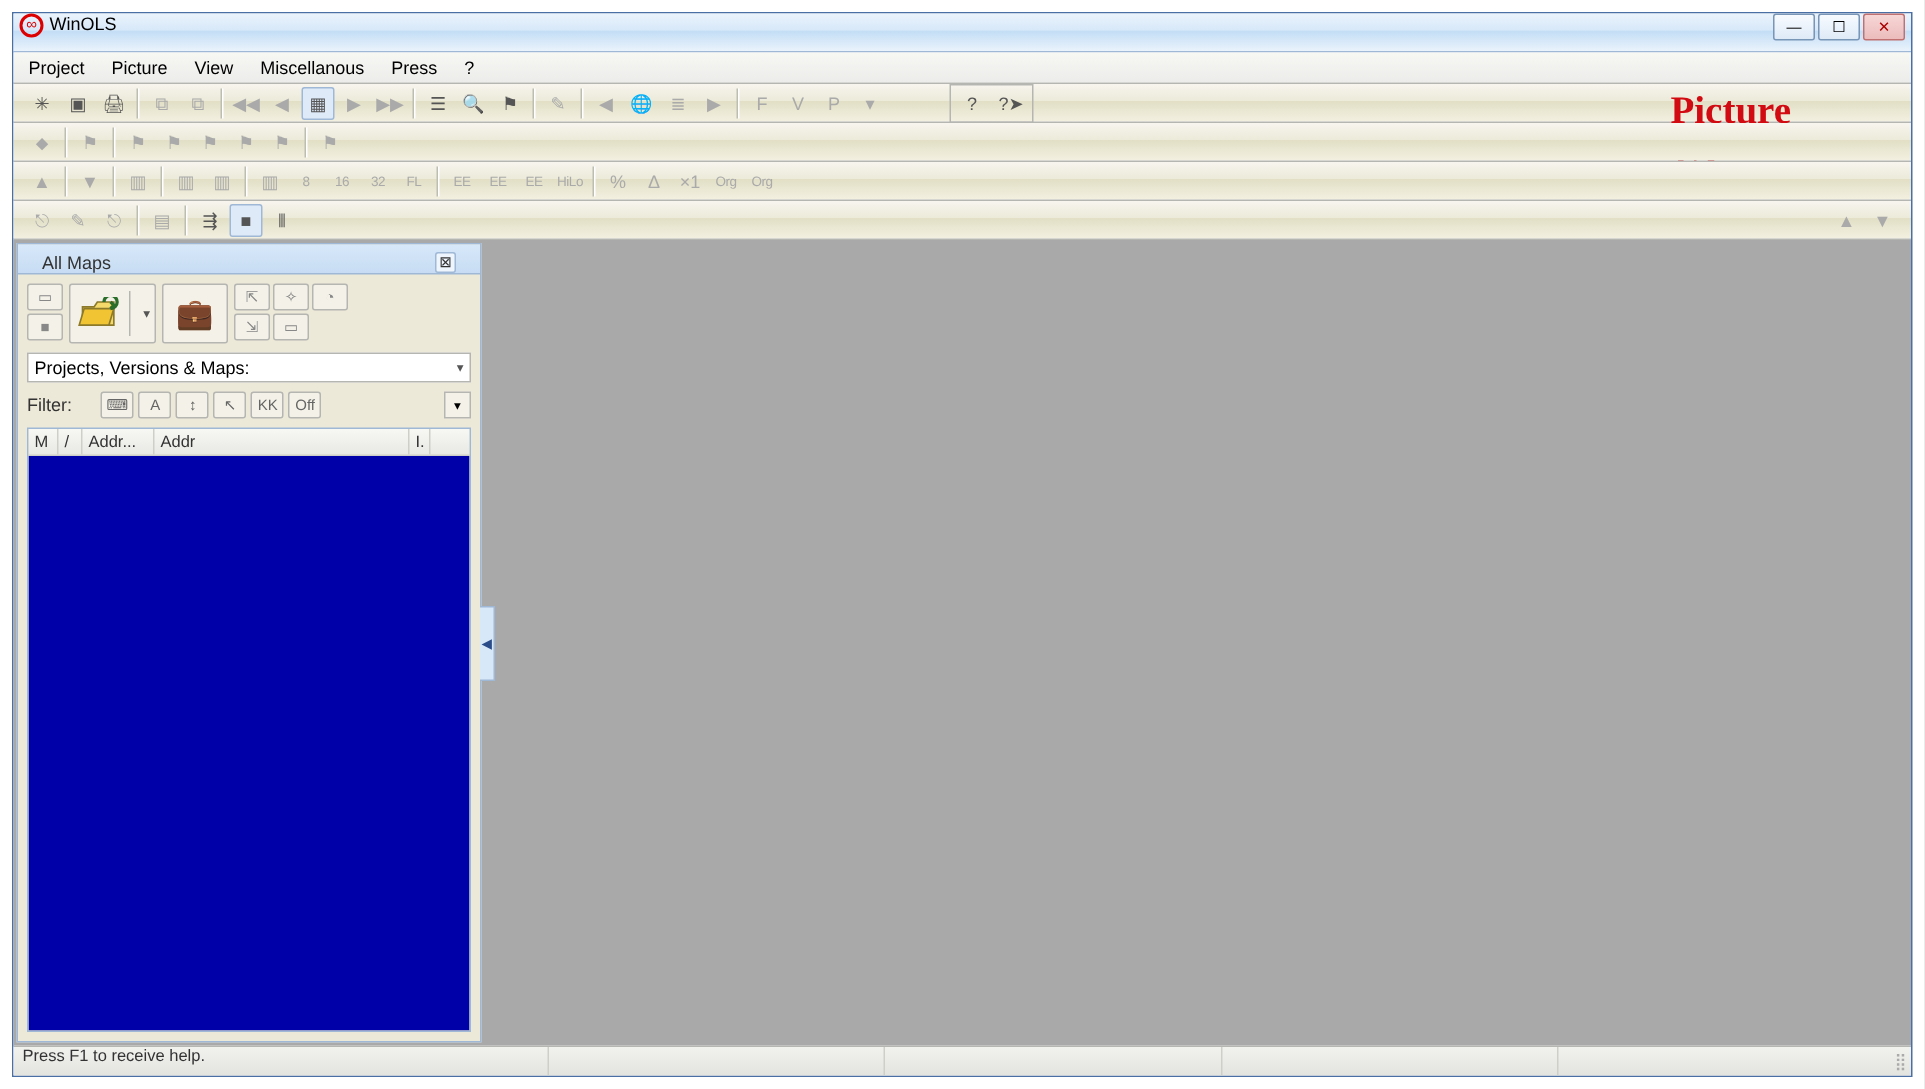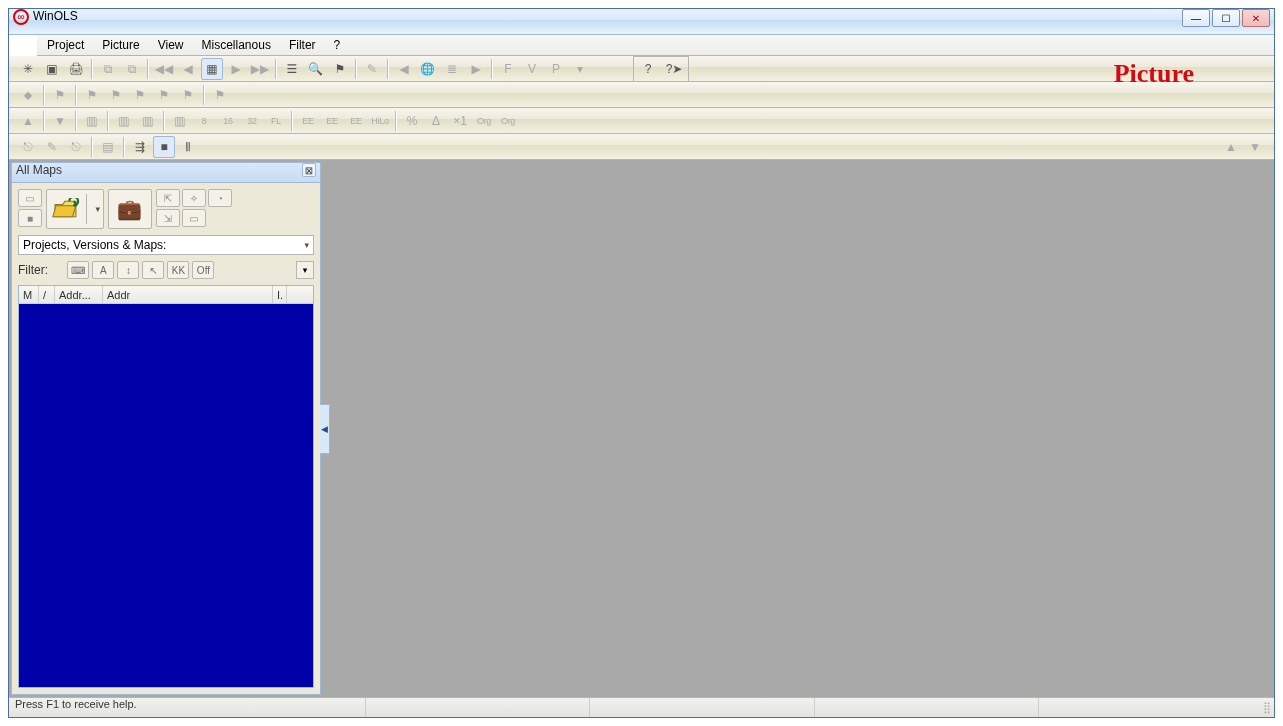--- a/index.html
+++ b/index.html
@@ -39,21 +39,21 @@
   .winbtn {
     width: 28px; height: 18px; border: 1px solid #7a96b7; border-radius: 2px;
     margin-left: 2px; display: inline-flex; align-items: center; justify-content: center;
     background: linear-gradient(#f7fbff,#dfeaf7); font-size: 10px;
   }
   .winbtn.close { background: linear-gradient(#f7d6d6,#ecbcbc); border-color: #c07070; color: #a00; }
   .menubar {
     height: 21px;
     background: linear-gradient(#f7f7f4,#ececea);
     border-bottom: 1px solid #b5b5b2;
-    display: flex; align-items: center; padding: 0 6px; gap: 10px; margin-left: 28px;
+    display: flex; align-items: center; padding: 0 6px; gap: 10px;
   }
   .menu-item { color: #000; padding: 2px 4px; }
   .toolstrip {
     background: linear-gradient(#f7f5ee,#ecead9 45%,#e2dfc6 46%,#f3f0e1);
     border-bottom: 1px solid #b5b5b2;
     height: 26px;
     display: flex; align-items: center;
     padding: 0 8px;
     gap: 2px;
     position: relative;
@@ -90,21 +90,21 @@
     margin: 2px 0 2px 2px;
     background: #ece9d8;
     border: 1px solid #9fb8d6;
     display: flex; flex-direction: column;
     position: relative;
   }
   .panel-title {
     height: 20px;
     background: linear-gradient(#d7e8f9,#c7dcf3);
     border-bottom: 1px solid #9fb8d6;
-    display: flex; align-items: flex-start; padding: 0 4px;
+    display: flex; align-items: flex-end; padding: 0 16px;
     font-size: 12px; color: #333;
   }
   .panel-title .x {
     margin-left: auto; width: 14px; height: 14px;
     font-size: 10px; display: inline-flex; align-items: center; justify-content: center;
     border: 1px solid #9fb8d6; background: #eef5fc; border-radius: 2px;
   }
   .panel-tools {
     padding: 6px 6px 4px 6px;
     display: flex; gap: 4px; align-items: flex-start;
@@ -185,21 +185,21 @@
     <span class="winbtn">—</span>
     <span class="winbtn">☐</span>
     <span class="winbtn close">✕</span>
   </div>
 
   <div class="menubar">
     <span class="menu-item">Project</span>
     <span class="menu-item">Picture</span>
     <span class="menu-item">View</span>
     <span class="menu-item">Miscellanous</span>
-    <span class="menu-item">Filter</span>
+    <span class="menu-item">Press</span>
     <span class="menu-item">?</span>
   </div>
 
   <div class="toolstrip" id="toolstrip1" style="padding-right:300px;">
     <div class="strip-annotation" style="top:4px;">
       <span>Picture</span>
       <span class="line2">1A</span>
     </div>
   <span class="tbtn">✳</span>
       <span class="tbtn">▣</span>

